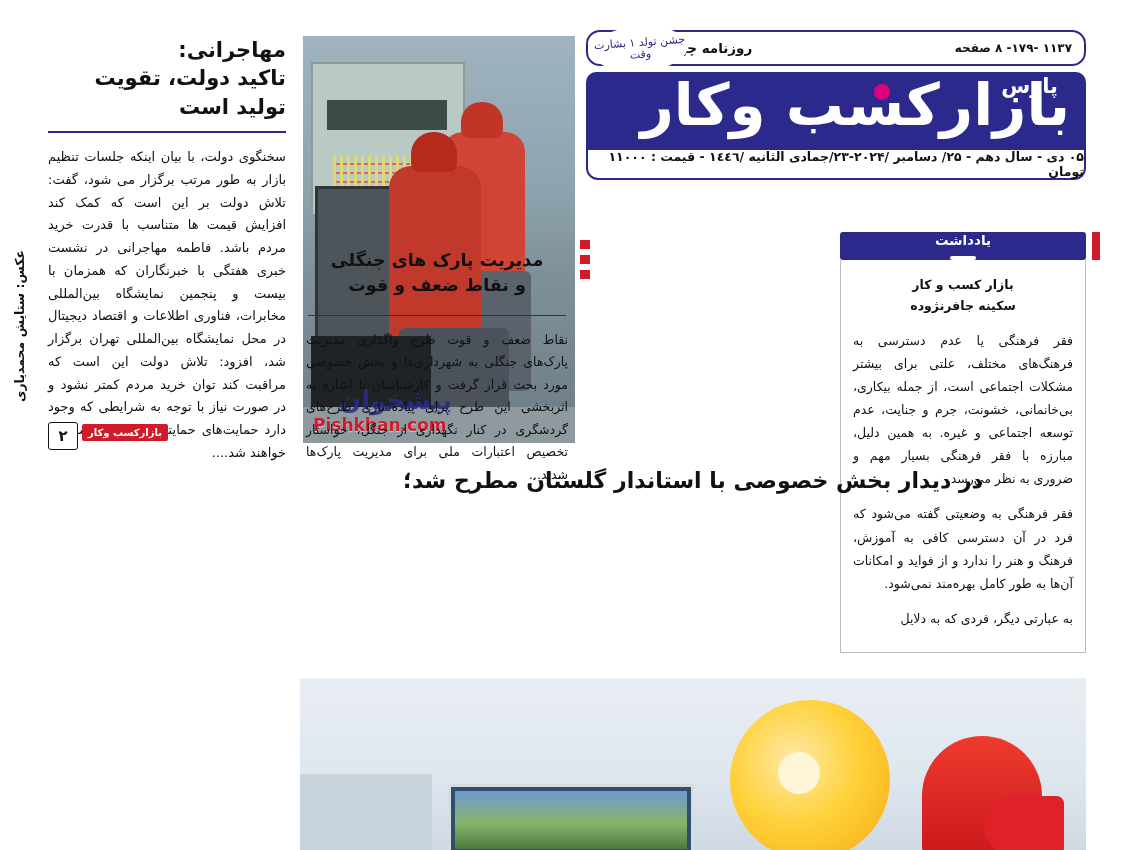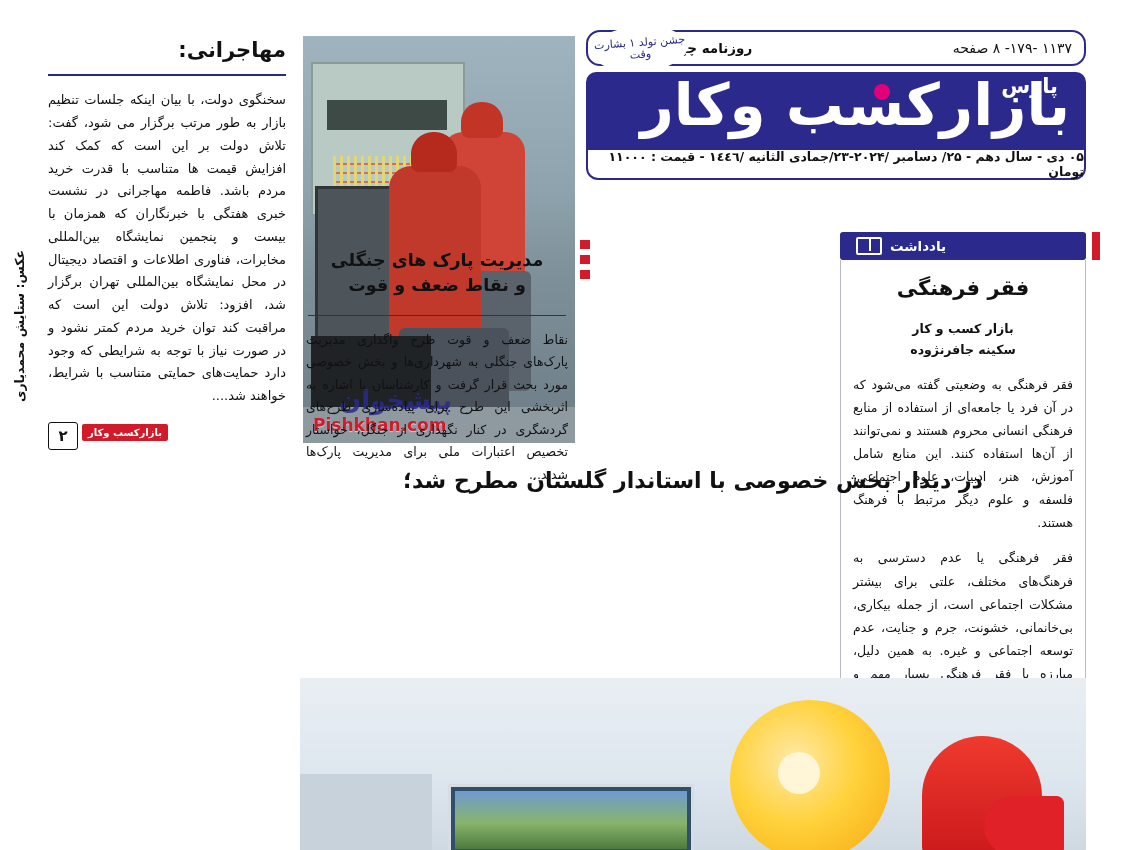--- a/index.html
+++ b/index.html
@@ -35,22 +35,22 @@
     justify-content: space-between;
     gap: 8px;
     border: 2px solid #2b2a8c;
     border-radius: 14px;
     height: 36px;
     padding: 0 12px;
     box-sizing: border-box;
     background: #fff;
   }
   .masthead-topbar .issue-line {
-    font-size: 14px;
-    font-weight: normal;
+    font-size: 12px;
+    font-weight: bold;
     color: #111;
     white-space: nowrap;
     direction: rtl;
   }
   .masthead-topbar .daily-line {
     font-size: 13.5px;
     font-weight: bold;
     color: #111;
     white-space: nowrap;
   }
@@ -327,21 +327,21 @@
     top: 232px;
     right: 48px;
     width: 246px;
     bottom: 0;
   }
   .note-header {
     height: 28px;
     background: #2b2a8c;
     border-radius: 3px;
     display: flex;
-    flex-direction: row;
+    flex-direction: column;
     align-items: center;
     justify-content: flex-end;
     gap: 8px;
     padding: 0 16px;
     color: #fff;
     font-size: 13.5px;
     font-weight: bold;
   }
   .note-header .book-icon {
     width: 22px; height: 14px;
@@ -485,20 +485,21 @@
       <span class="masthead-dot"></span>
       <span class="masthead-pars">پارس</span>
     </div>
 
     <div class="masthead-datebar">۰۵ دی - سال دهم - ۲۵/ دسامبر /۲۰۲۴-۲۳/جمادی الثانیه /۱٤٤٦ - قیمت : ۱۱۰۰۰ تومان</div>
   </div>
 
   <div class="left-col">
     <h2 class="lc-title">
       <span>مهاجرانی:</span>
+      <span class="line2">تاکید دولت، تقویت تولید است</span>
     </h2>
     <div class="lc-rule"></div>
     <p class="lc-body">سخنگوی دولت، با بیان اینکه جلسات تنظیم بازار به طور مرتب برگزار می شود، گفت: تلاش دولت بر این است که کمک کند افزایش قیمت ها متناسب با قدرت خرید مردم باشد. فاطمه مهاجرانی در نشست خبری هفتگی با خبرنگاران که همزمان با بیست و پنجمین نمایشگاه بین‌المللی مخابرات، فناوری اطلاعات و اقتصاد دیجیتال در محل نمایشگاه بین‌المللی تهران برگزار شد، افزود: تلاش دولت این است که مراقبت کند توان خرید مردم کمتر نشود و در صورت نیاز با توجه به شرایطی که وجود دارد حمایت‌های حمایتی متناسب با شرایط، خواهند شد....</p>
   </div>
 
   <div class="page-badge">۲</div>
   <div class="page-badge-logo">بازارکسب وکار</div>
   <div class="vertical-credit">عکس: ستایش محمدیاری</div>
 
   <div class="main-photo clip">
@@ -536,27 +537,25 @@
     <p class="parks-body">نقاط ضعف و قوت طرح واگذاری مدیریت پارک‌های جنگلی به شهرداری‌ها و بخش خصوصی مورد بحث قرار گرفت و کارشناسان با اشاره به اثربخشی این طرح برای پیاده‌سازی طرح‌های گردشگری در کنار نگهداری از جنگل، خواستار تخصیص اعتبارات ملی برای مدیریت پارک‌ها شدند...</p>
   </div>
 
   <div class="note-col">
     <div class="note-header">
       <span>یادداشت</span>
       <span class="book-icon"></span>
       <span class="note-side"></span>
     </div>
     <div class="note-box">
-      <h3 class="note-title">فقر فرهنگی</h3>
       <div class="note-author">
         <div>بازار کسب و کار</div>
         <div>سکینه جافرنژوده</div>
       </div>
       <div class="note-body">
-        <p>فقر فرهنگی به وضعیتی گفته می‌شود که در آن فرد یا جامعه‌ای از استفاده از منابع فرهنگی انسانی محروم هستند و نمی‌توانند از آن‌ها استفاده کنند. این منابع شامل آموزش، هنر، ادبیات، علوم اجتماعی، فلسفه و علوم دیگر مرتبط با فرهنگ هستند.</p>
         <p>فقر فرهنگی یا عدم دسترسی به فرهنگ‌های مختلف، علتی برای بیشتر مشکلات اجتماعی است، از جمله بیکاری، بی‌خانمانی، خشونت، جرم و جنایت، عدم توسعه اجتماعی و غیره. به همین دلیل، مبارزه با فقر فرهنگی بسیار مهم و ضروری به نظر می‌رسد.</p>
         <p>فقر فرهنگی به وضعیتی گفته می‌شود که فرد در آن دسترسی کافی به آموزش، فرهنگ و هنر را ندارد و از فواید و امکانات آن‌ها به طور کامل بهره‌مند نمی‌شود.</p>
         <p>به عبارتی دیگر، فردی که به دلایل</p>
       </div>
     </div>
   </div>
 
   <div class="lead">
     <p class="lead-kicker">در دیدار بخش خصوصی با استاندار گلستان مطرح شد؛</p>
   </div>

